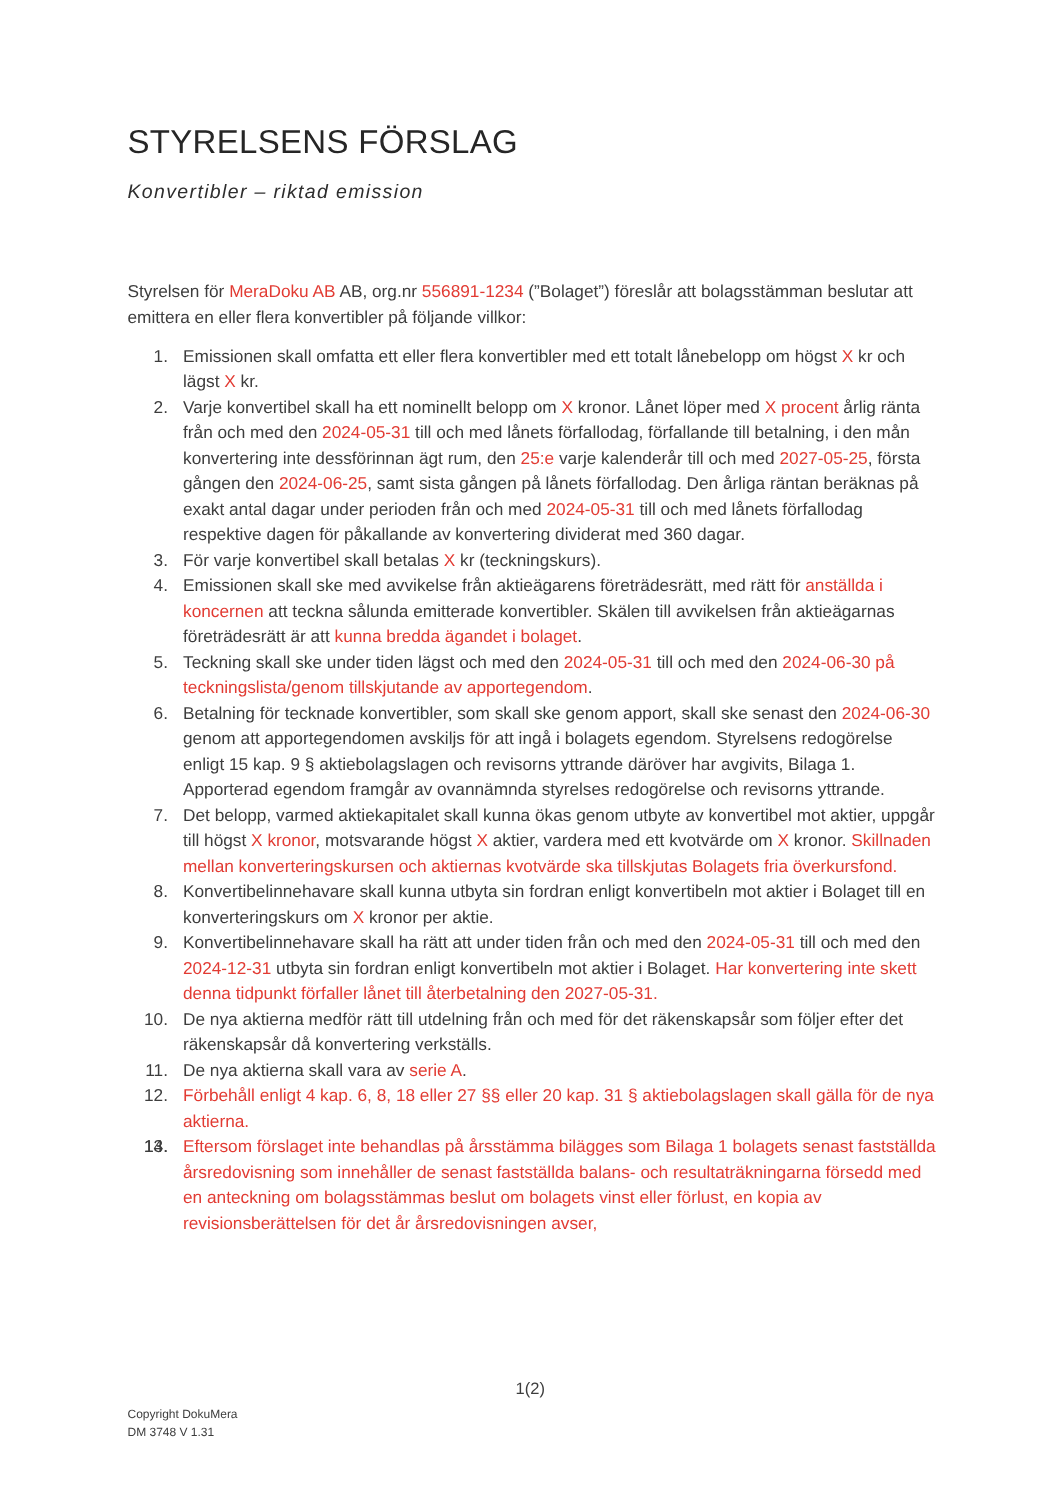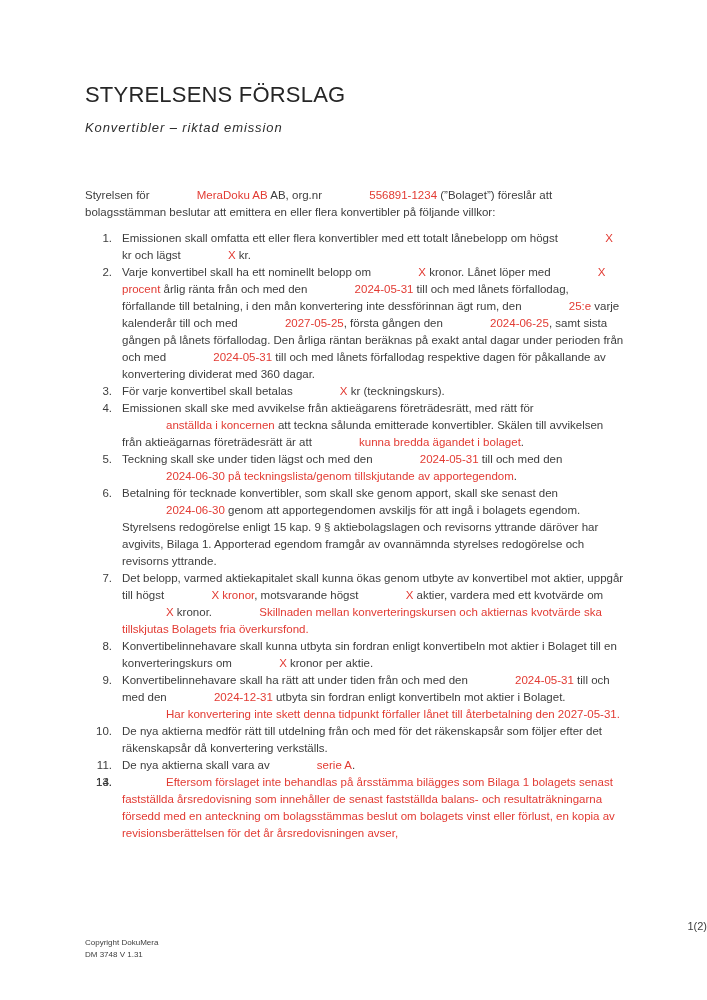--- a/index.html
+++ b/index.html
@@ -60,28 +60,27 @@
   }
   .list-item .num {
     position: absolute;
     left: 0;
     top: 0;
     width: 27px;
     text-align: right;
   }
   .red {
     color: var(--red, #e23b33);
-    margin-left: 44px;
   }
   .page-number {
     position: absolute;
     left: 0;
     top: 920px;
     width: 707px;
-    text-align: right;
+    text-align: center;
     font-size: 11px;
     color: #3d3d3d;
   }
   .doc-footer {
     position: absolute;
     left: 85px;
     top: 937px;
     font-size: 8px;
     line-height: 11.5px;
     color: #3d3d3d;
@@ -101,20 +100,21 @@
       <div class="list-item"><span class="num">2.</span><span><span>Varje konvertibel skall ha ett nominellt belopp om </span><span class="red">X</span><span> kronor. Lånet löper med </span><span class="red">X procent</span><span> årlig ränta från och med den </span><span class="red">2024-05-31</span><span> till och med lånets förfallodag, förfallande till betalning, i den mån konvertering inte dessförinnan ägt rum, den </span><span class="red">25:e</span><span> varje kalenderår till och med </span><span class="red">2027-05-25</span><span>, första gången den </span><span class="red">2024-06-25</span><span>, samt sista gången på lånets förfallodag. Den årliga räntan beräknas på exakt antal dagar under perioden från och med </span><span class="red">2024-05-31</span><span> till och med lånets förfallodag respektive dagen för påkallande av konvertering dividerat med 360 dagar.</span></span></div>
       <div class="list-item"><span class="num">3.</span><span><span>För varje konvertibel skall betalas </span><span class="red">X</span><span> kr (teckningskurs).</span></span></div>
       <div class="list-item"><span class="num">4.</span><span><span>Emissionen skall ske med avvikelse från aktieägarens företrädesrätt, med rätt för </span><span class="red">anställda i koncernen</span><span> att teckna sålunda emitterade konvertibler. Skälen till avvikelsen från aktieägarnas företrädesrätt är att </span><span class="red">kunna bredda ägandet i bolaget</span><span>.</span></span></div>
       <div class="list-item"><span class="num">5.</span><span><span>Teckning skall ske under tiden lägst och med den </span><span class="red">2024-05-31</span><span> till och med den </span><span class="red">2024-06-30 på teckningslista/genom tillskjutande av apportegendom</span><span>.</span></span></div>
       <div class="list-item"><span class="num">6.</span><span><span>Betalning för tecknade konvertibler, som skall ske genom apport, skall ske senast den </span><span class="red">2024-06-30</span><span> genom att apportegendomen avskiljs för att ingå i bolagets egendom. Styrelsens redogörelse enligt 15 kap. 9 § aktiebolagslagen och revisorns yttrande däröver har avgivits, Bilaga 1. Apporterad egendom framgår av ovannämnda styrelses redogörelse och revisorns yttrande.</span></span></div>
       <div class="list-item"><span class="num">7.</span><span><span>Det belopp, varmed aktiekapitalet skall kunna ökas genom utbyte av konvertibel mot aktier, uppgår till högst </span><span class="red">X kronor</span><span>, motsvarande högst </span><span class="red">X</span><span> aktier, vardera med ett kvotvärde om </span><span class="red">X</span><span> kronor. </span><span class="red">Skillnaden mellan konverteringskursen och aktiernas kvotvärde ska tillskjutas Bolagets fria överkursfond.</span></span></div>
       <div class="list-item"><span class="num">8.</span><span><span>Konvertibelinnehavare skall kunna utbyta sin fordran enligt konvertibeln mot aktier i Bolaget till en konverteringskurs om </span><span class="red">X</span><span> kronor per aktie.</span></span></div>
       <div class="list-item"><span class="num">9.</span><span><span>Konvertibelinnehavare skall ha rätt att under tiden från och med den </span><span class="red">2024-05-31</span><span> till och med den </span><span class="red">2024-12-31</span><span> utbyta sin fordran enligt konvertibeln mot aktier i Bolaget. </span><span class="red">Har konvertering inte skett denna tidpunkt förfaller lånet till återbetalning den 2027-05-31.</span></span></div>
       <div class="list-item"><span class="num">10.</span><span><span>De nya aktierna medför rätt till utdelning från och med för det räkenskapsår som följer efter det räkenskapsår då konvertering verkställs.</span></span></div>
       <div class="list-item"><span class="num">11.</span><span><span>De nya aktierna skall vara av </span><span class="red">serie A</span><span>.</span></span></div>
+      <div class="list-item"><span class="num">12.</span><span><span class="red">Förbehåll enligt 4 kap. 6, 8, 18 eller 27 §§ eller 20 kap. 31 § aktiebolagslagen skall gälla för de nya aktierna.</span></span></div>
       <div class="list-item"><span class="num">13.</span></div>
       <div class="list-item"><span class="num">14.</span><span><span class="red">Eftersom förslaget inte behandlas på årsstämma bilägges som Bilaga 1 bolagets senast fastställda årsredovisning som innehåller de senast fastställda balans- och resultaträkningarna försedd med en anteckning om bolagsstämmas beslut om bolagets vinst eller förlust, en kopia av revisionsberättelsen för det år årsredovisningen avser,</span></span></div>
     </div>
 
   <div class="page-number">1(2)</div>
 
   <div class="doc-footer">
     <div>Copyright DokuMera</div>
     <div>DM 3748 V 1.31</div>
   </div>

